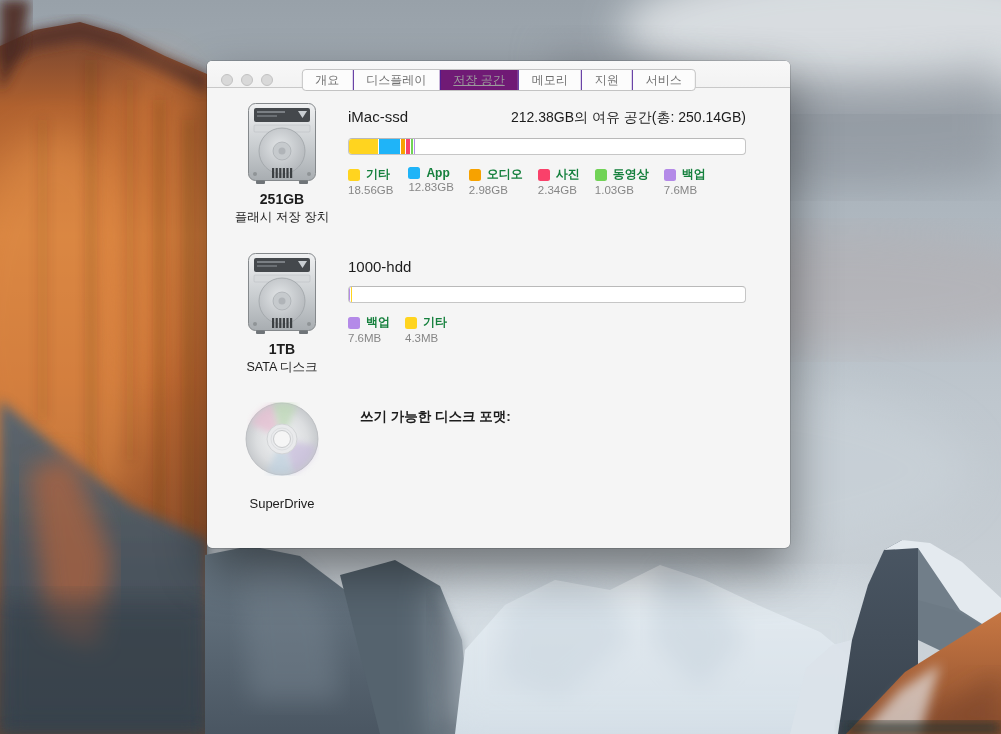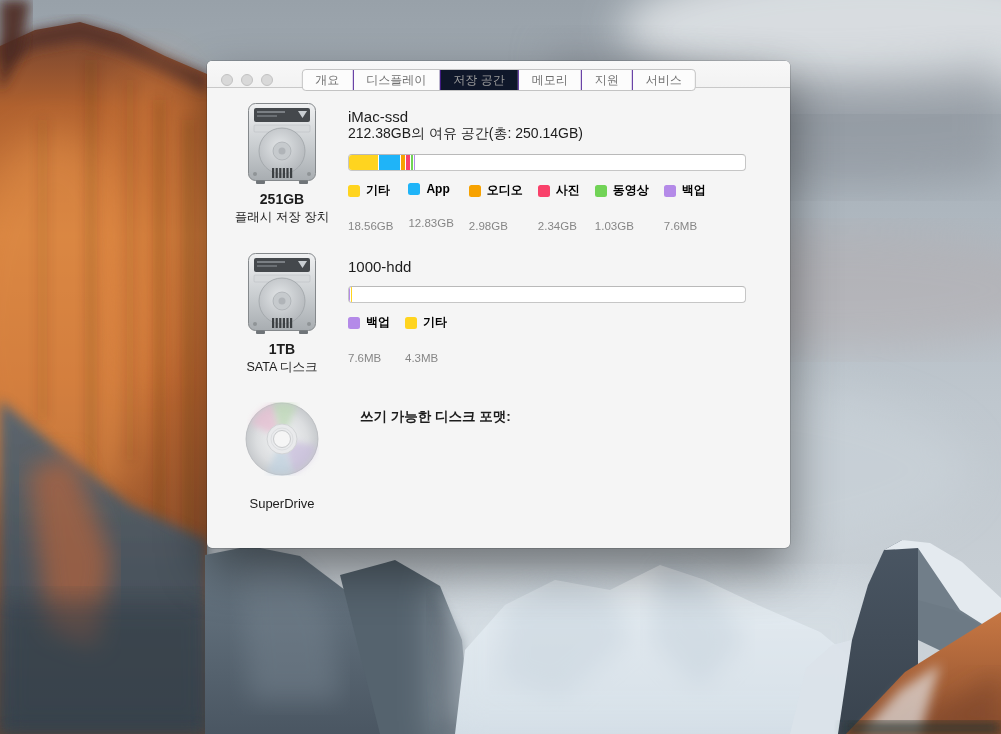--- a/index.html
+++ b/index.html
@@ -23,42 +23,42 @@
   .tabs {
     position:absolute; left:50%; top:8px; transform:translateX(-50%);
     display:flex; height:22px; border:1px solid #c3c3c3; border-radius:4px;
     overflow:hidden; background:#fcfcfc;
   }
   .tab {
     padding:0 13px; line-height:20px; font-size:12px; color:#6f6f6f;
     border-left:1px solid #4c1d95; white-space:nowrap; cursor:default;
   }
   .tab:first-child { border-left:none; }
-  .tab.selected { background:#0f172a; color:#9c9c9c; }
+  .tab.selected { background:#701a75; color:#9c9c9c;text-decoration:underline; }
 
   .content { position:relative; padding:14px 44px 0 26px; }
   .disk-row { display:flex; height:150px; }
   .disk-left { width:98px; text-align:center; flex:none; }
   .disk-left .cap { font-size:14px; font-weight:bold; color:#1c1c1c; margin-top:1px; }
   .disk-left .type { font-size:12.5px; color:#1c1c1c; margin-top:2px; }
   .disk-main { flex:1; margin-left:17px; padding-top:6px; min-width:0; }
-  .disk-head { display:flex; justify-content:space-between; align-items:baseline;flex-direction:column; }
+  .disk-head { display:flex; justify-content:space-between; align-items:baseline; }
   .disk-name { font-size:15px; color:#1c1c1c; }
   .disk-free { font-size:14px; color:#1c1c1c; }
   .usage-bar {
     margin-top:11px; height:17px; background:#ffffff; border:1px solid #c6c6c6;
     border-top-color:#b9b9b9; border-radius:4px; overflow:hidden; display:flex;
   }
   .seg { height:100%; flex:none; margin-right:1px; }
   .legend { margin-top:11px; display:flex; }
   .legend-item { margin-right:15px; }
   .legend-top { display:flex; align-items:center; }
   .chip { width:12px; height:12px; border-radius:2.5px; flex:none; margin-right:6px; }
-  .legend-label { font-size:12px; font-weight:bold; color:#000000; white-space:nowrap; }
-  .legend-size { font-size:11.5px; color:#868686; margin-top:21px; }
+  .legend-label { font-size:12px; font-weight:bold; color:#15803d; white-space:nowrap; }
+  .legend-size { font-size:11.5px; color:#868686; margin-top:1px; }
 
   .superdrive-row { display:flex; }
   .sd-left { width:98px; text-align:center; flex:none; padding-top:0; }
   .sd-label { font-size:13px; color:#1c1c1c; margin-top:16px; }
   .sd-main { flex:1; margin-left:17px; padding-top:6px; }
   .sd-title { font-size:13.5px; font-weight:bold; color:#1c1c1c;margin-left:12px; }
   .sd-formats { font-size:13.5px; color:#1c1c1c; margin-top:13px; }
 </style>
 </head>
 <body>

